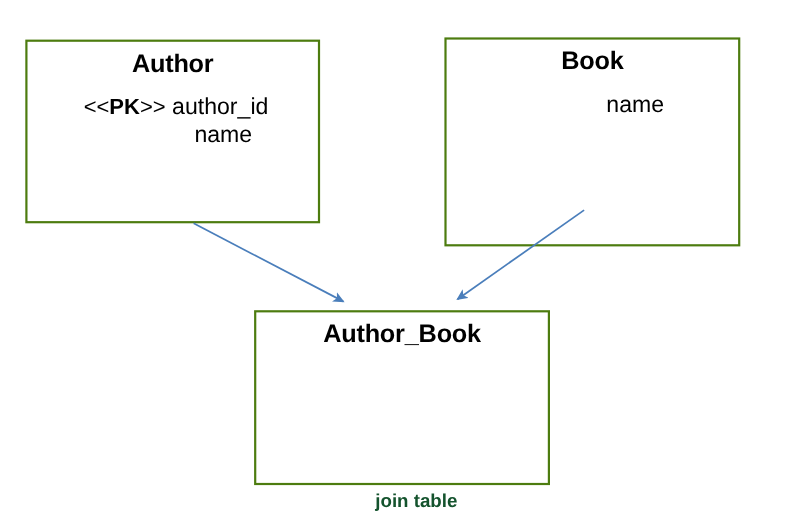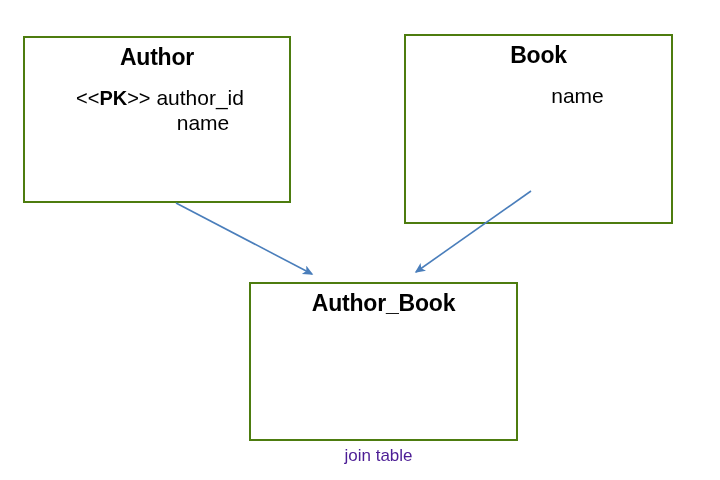--- a/index.html
+++ b/index.html
@@ -47,21 +47,21 @@
   .stereo b {
     font-weight: bold;
   }
   .ang {
     font-weight: normal;
   }
 
   
   #box-author      { left: 23px;  top: 36px;  width: 268px; height: 167px; }
   #box-book        { left: 404px; top: 34px;  width: 269px; height: 190px; }
-  #box-author-book { left: 249px; top: 282px; width: 269px; height: 159px; }
+  #box-author-book { left: 231px; top: 282px; width: 269px; height: 159px; }
 
   
   #box-author .attr-row.r1  { padding-left: 6px; }
   #box-author .attr-row.r2  { padding-left: 92px; }
 
   #box-book .attr-row.r1    { padding-left: 0px; }
   #box-book .attr-row.r2    { padding-left: 78px; }
 
   #box-author-book .attr-row.r1 { padding-left: 6px; }
   #box-author-book .attr-row.r2 { padding-left: 0px; }
@@ -77,22 +77,22 @@
   }
 
   
   #join-caption {
     position: absolute;
     left: 244px;
     top: 446px;
     width: 269px;
     text-align: center;
     font-size: 17px;
-    font-weight: normal;
-    color: #4c1d95;
+    font-weight: bold;
+    color: #14532d;
     white-space: nowrap;
   }
 </style>
 </head>
 <body>
 
 <div id="canvas">
 
   <div class="entity" id="box-author">
     <div class="entity-title">Author</div>

